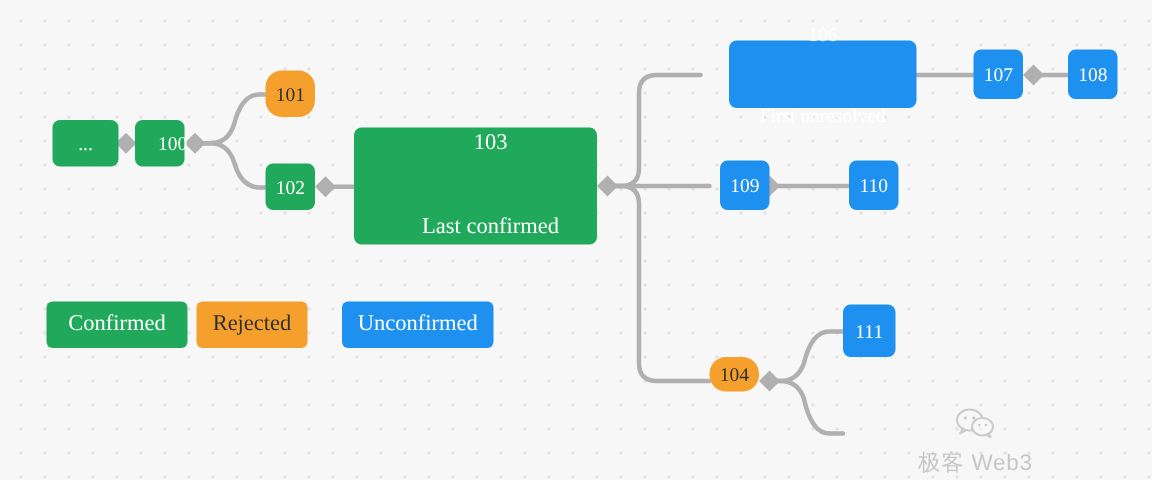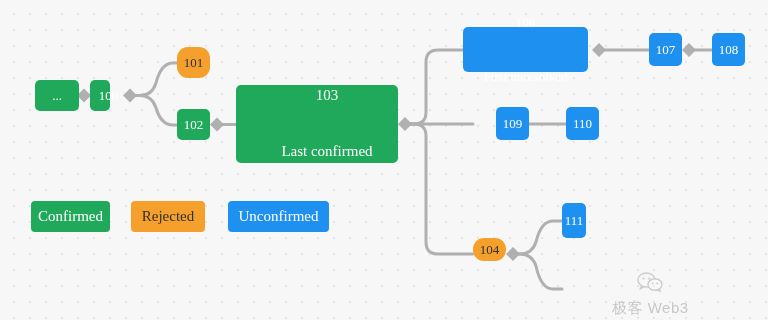--- a/index.html
+++ b/index.html
@@ -118,68 +118,68 @@
       <path d="M682,50 l7,-7 l7,7 l-7,7 z"></path>
       <path d="M506,124 l7,-7 l7,7 l-7,7 z"></path>
       <path d="M506,254 l7,-7 l7,7 l-7,7 z"></path>
     </g>
   </svg>
 
   <div class="node confirmed small" style="left:35px; top:80px; width:44px; height:31px;">
     <span class="num">...</span>
   </div>
 
-  <div class="node confirmed small" style="left:90px; top:80px; width:20px; height:31px;padding-left:17px;">
+  <div class="node confirmed small" style="left:90px; top:80px; width:33px; height:31px;padding-left:17px;">
     <span class="num">100</span>
   </div>
 
   <div class="node rejected small" style="left:177px; top:47px; width:33px; height:31px;">
     <span class="num">101</span>
   </div>
 
   <div class="node confirmed small" style="left:177px; top:109px; width:33px; height:31px;">
     <span class="num">102</span>
   </div>
 
   <div class="node confirmed big" style="left:236px; top:85px; width:162px; height:78px;padding-left:20px;">
     <span class="num">103</span>
     <span class="sub">Last confirmed</span>
   </div>
 
-  <div class="node unconfirmed medium" style="left:463px; top:27px; width:125px; height:45px;">
+  <div class="node unconfirmed medium" style="left:486px; top:27px; width:125px; height:45px;">
     <span class="num">106</span>
     <span class="sub">First unresolved</span>
   </div>
 
   <div class="node unconfirmed small" style="left:649px; top:33px; width:33px; height:33px;">
     <span class="num">107</span>
   </div>
 
   <div class="node unconfirmed small" style="left:712px; top:33px; width:33px; height:33px;">
     <span class="num">108</span>
   </div>
 
-  <div class="node unconfirmed small" style="left:496px; top:107px; width:33px; height:33px;">
+  <div class="node unconfirmed small" style="left:480px; top:107px; width:33px; height:33px;">
     <span class="num">109</span>
   </div>
 
   <div class="node unconfirmed small" style="left:566px; top:107px; width:33px; height:33px;">
     <span class="num">110</span>
   </div>
 
   <div class="node rejected small" style="left:473px; top:238px; width:33px; height:23px;text-align:right;">
     <span class="num">104</span>
   </div>
 
-  <div class="node unconfirmed small" style="left:562px; top:203px; width:24px; height:35px;">
+  <div class="node unconfirmed small" style="left:562px; top:203px; width:35px; height:35px;">
     <span class="num">111</span>
   </div>
 
 
-  <div class="legend-box confirmed" style="left:31px; top:201px; width:79px; height:31px;">
+  <div class="legend-box confirmed" style="left:31px; top:201px; width:94px; height:31px;">
     <span>Confirmed</span>
   </div>
   <div class="legend-box unconfirmed" style="left:228px; top:201px; width:101px; height:31px;">
     <span>Unconfirmed</span>
   </div>
   <div class="legend-box rejected" style="left:131px; top:201px; width:74px; height:31px;">
     <span>Rejected</span>
   </div>
 
   <div id="watermark">

